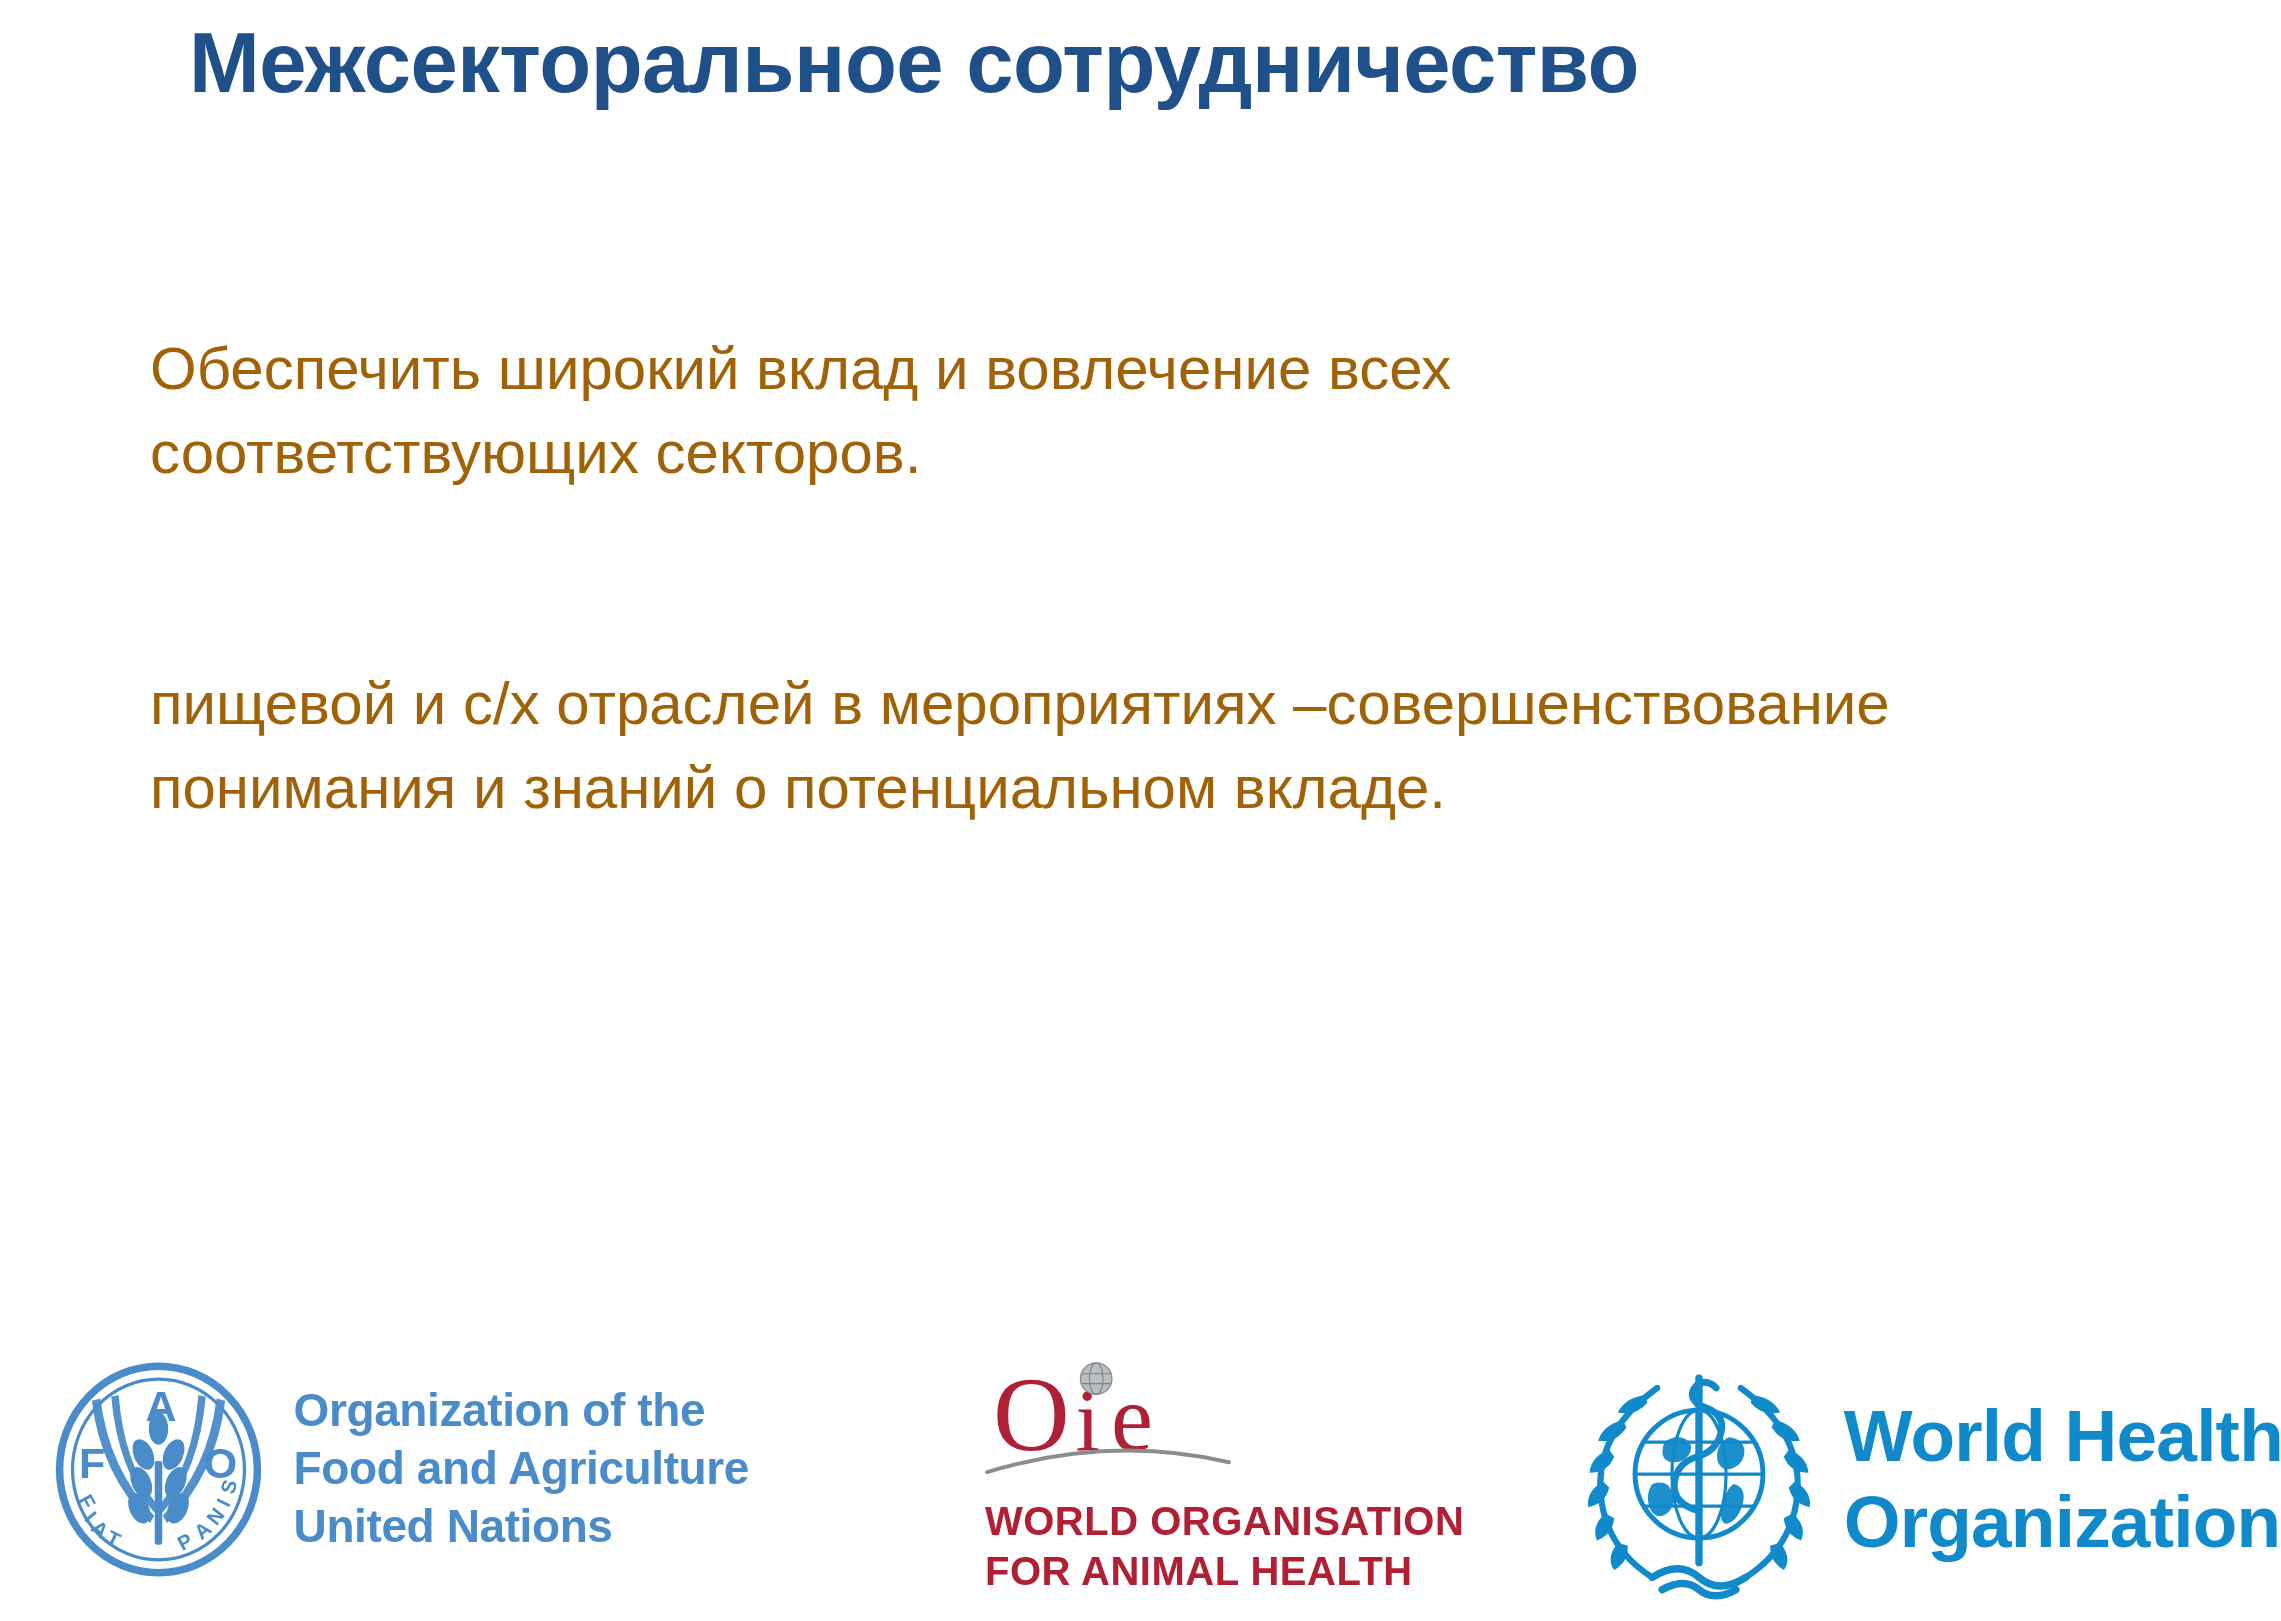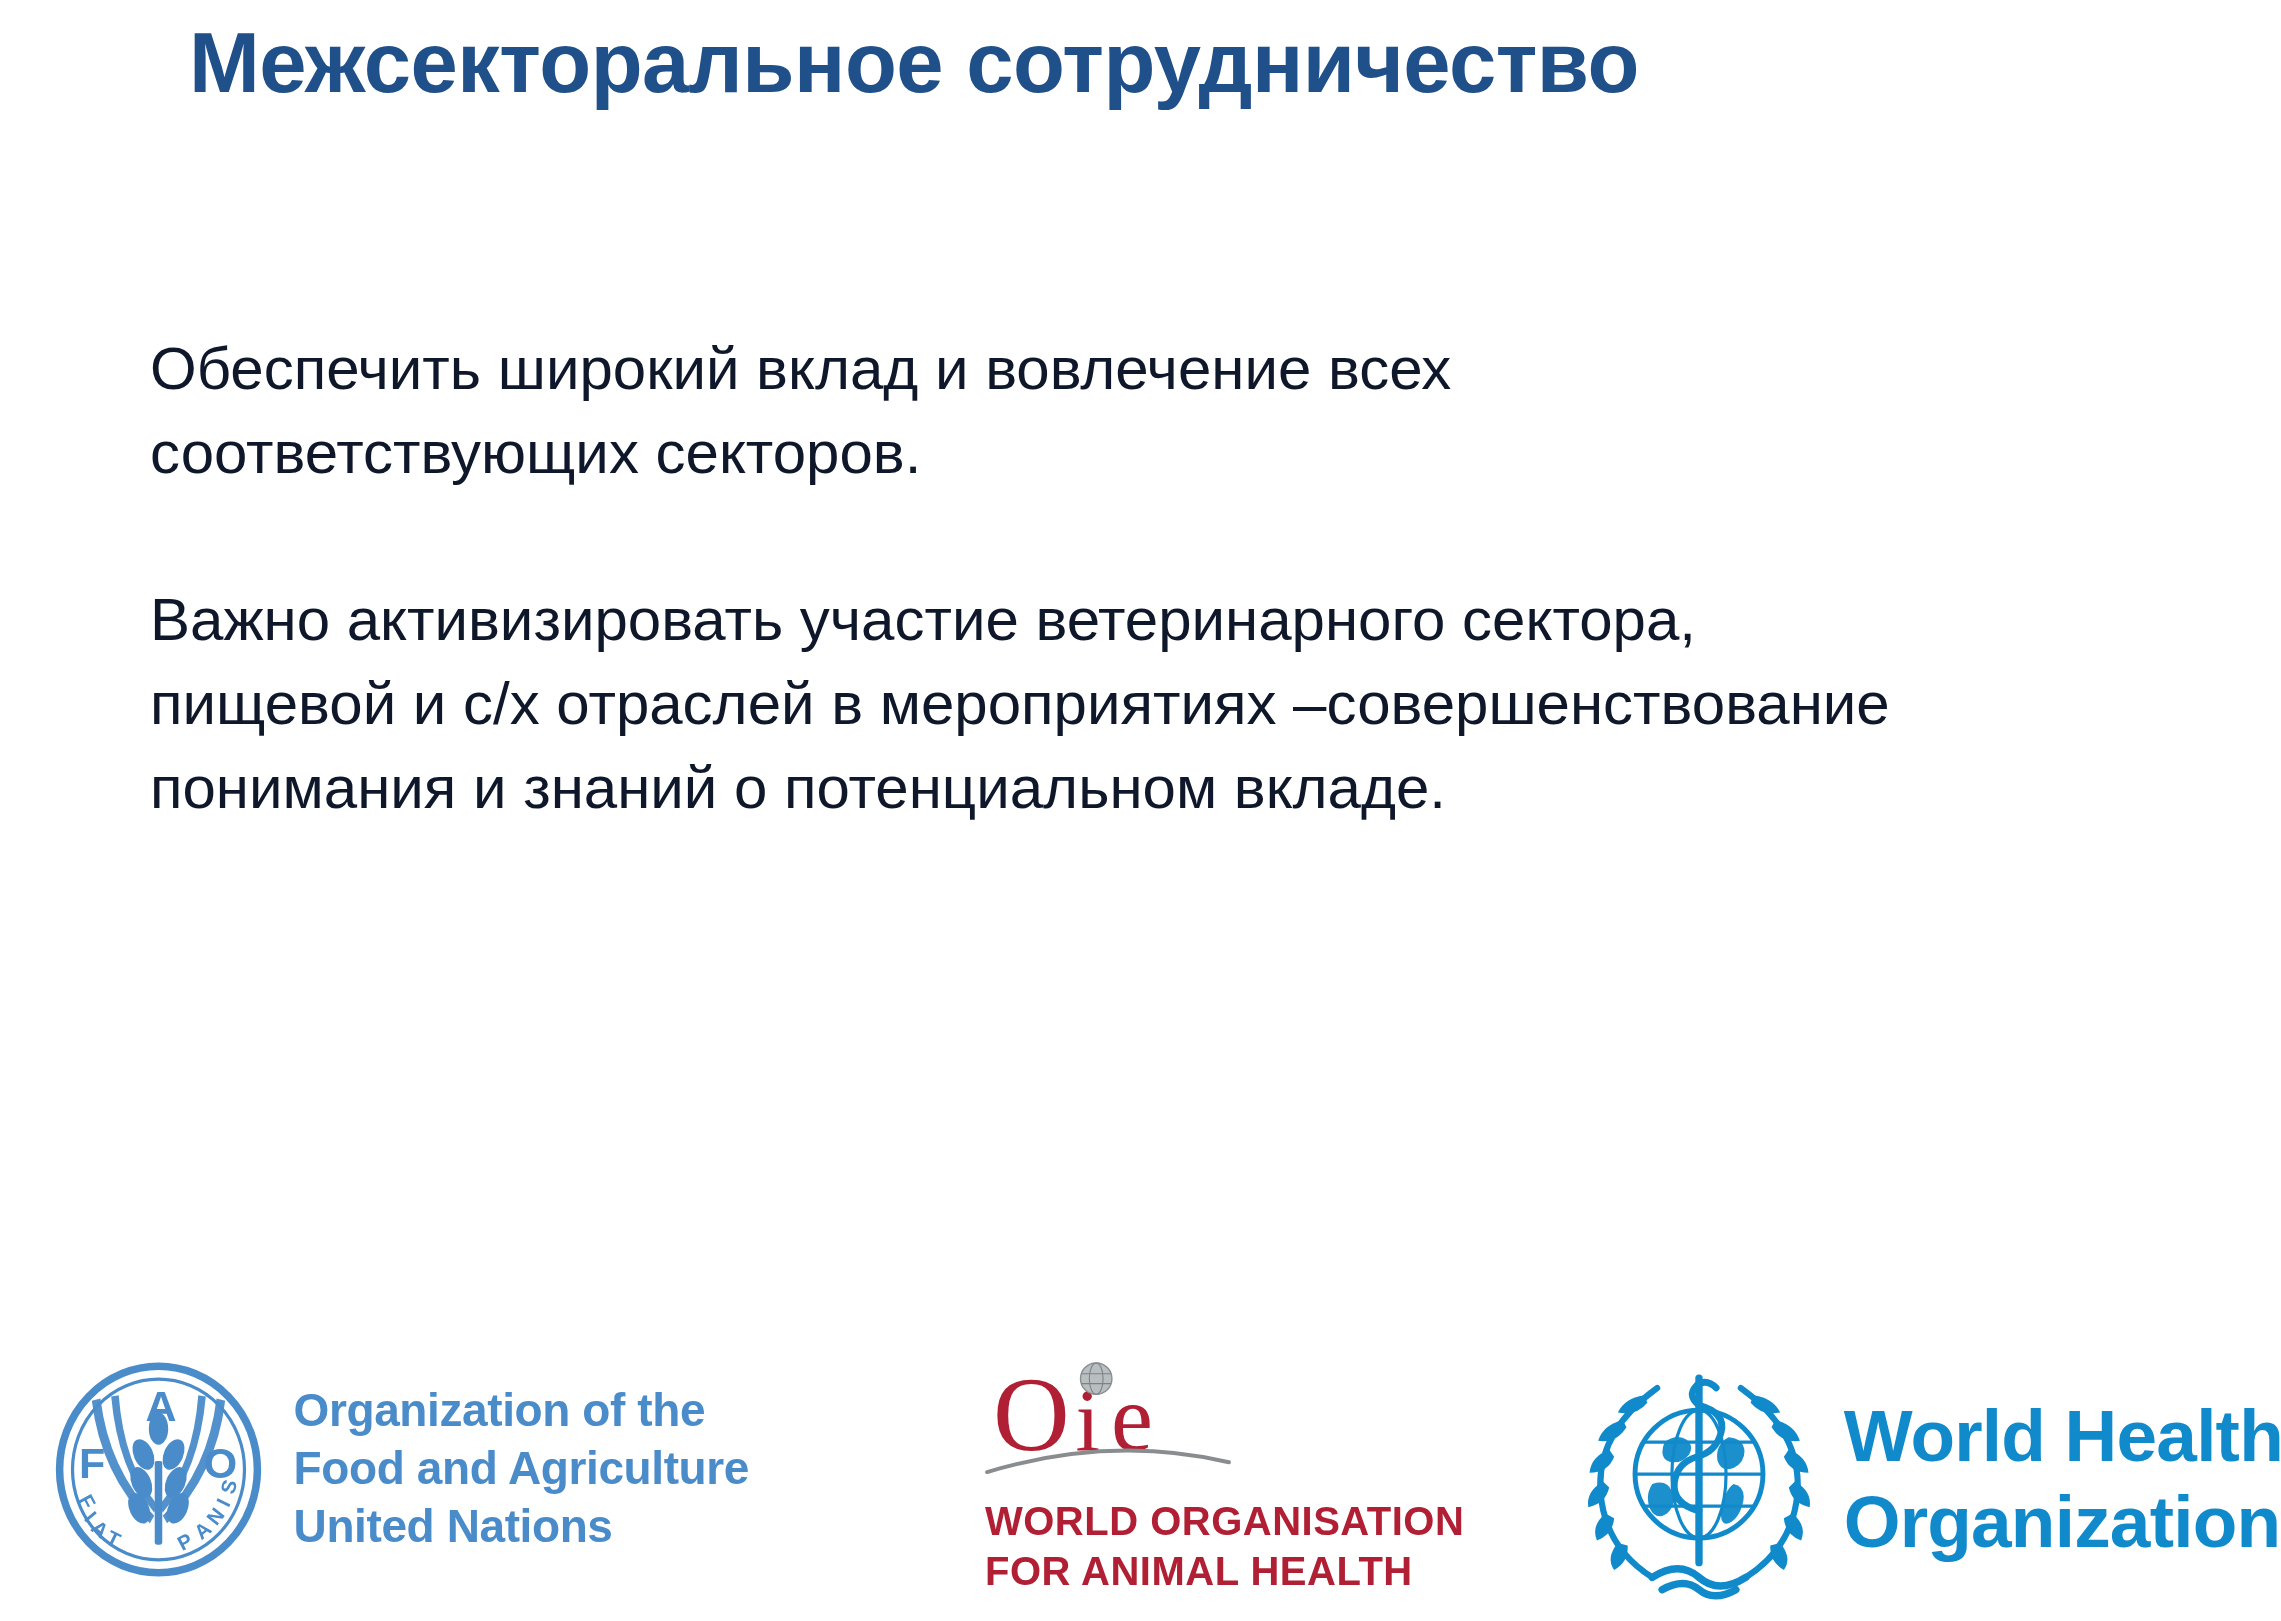--- a/index.html
+++ b/index.html
@@ -40,21 +40,21 @@
     position: absolute;
     left: 150px;
     top: 246px;
     width: 2029px;
   }
 
   .para {
     margin: 0;
     font-size: 60px;
     line-height: 1.40;
-    color: #0f172a;
+    color: #a16207;
     font-weight: normal;
   }
 
   .para.lead {
     color: #17295E;
     font-weight: bold;
     font-size: 59px;
     line-height: 1.37;
   }
 
@@ -129,21 +129,21 @@
     <div class="gap-a"></div>
 
     <p class="para">
       <span>Обеспечить широкий вклад и вовлечение всех</span><br>
       <span>соответствующих секторов.</span>
     </p>
 
     <div class="gap-b"></div>
 
     <p class="para">
-      <span>Важно активизировать участие ветеринарного сектора,</span><br>
+      <br>
       <span>пищевой и с/х отраслей в мероприятиях –совершенствование</span><br>
       <span>понимания и знаний о потенциальном вкладе.</span>
     </p>
 
   </div>
 
   <div class="logo-strip">
 
     <div class="logo logo-fao">
       <svg class="fao-mark" viewBox="0 0 200 200">

